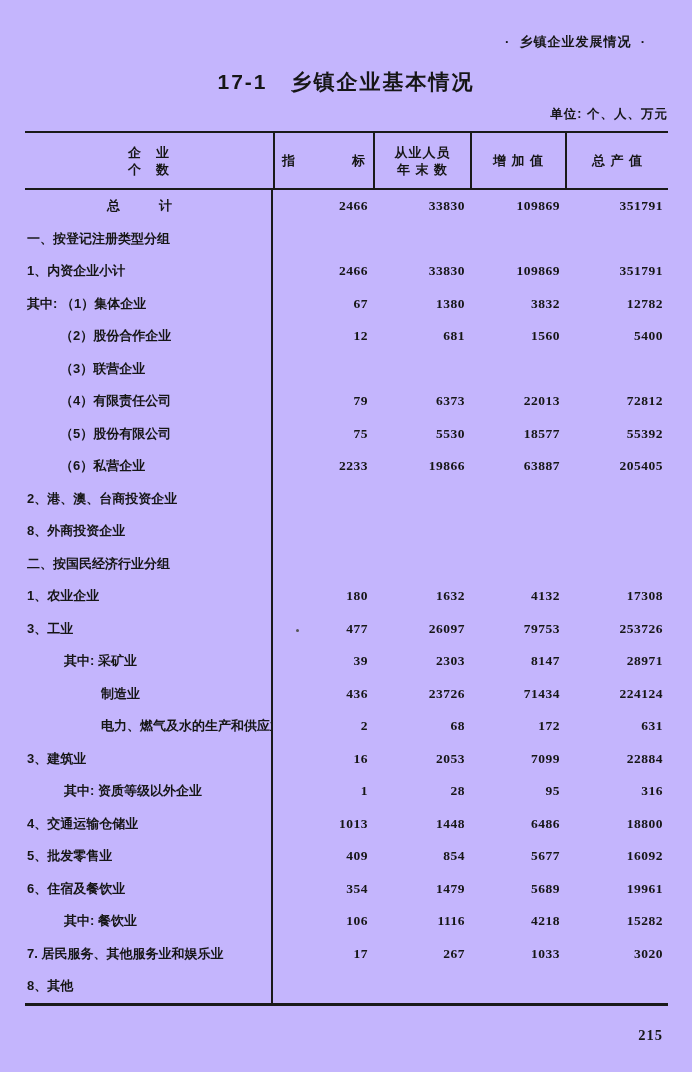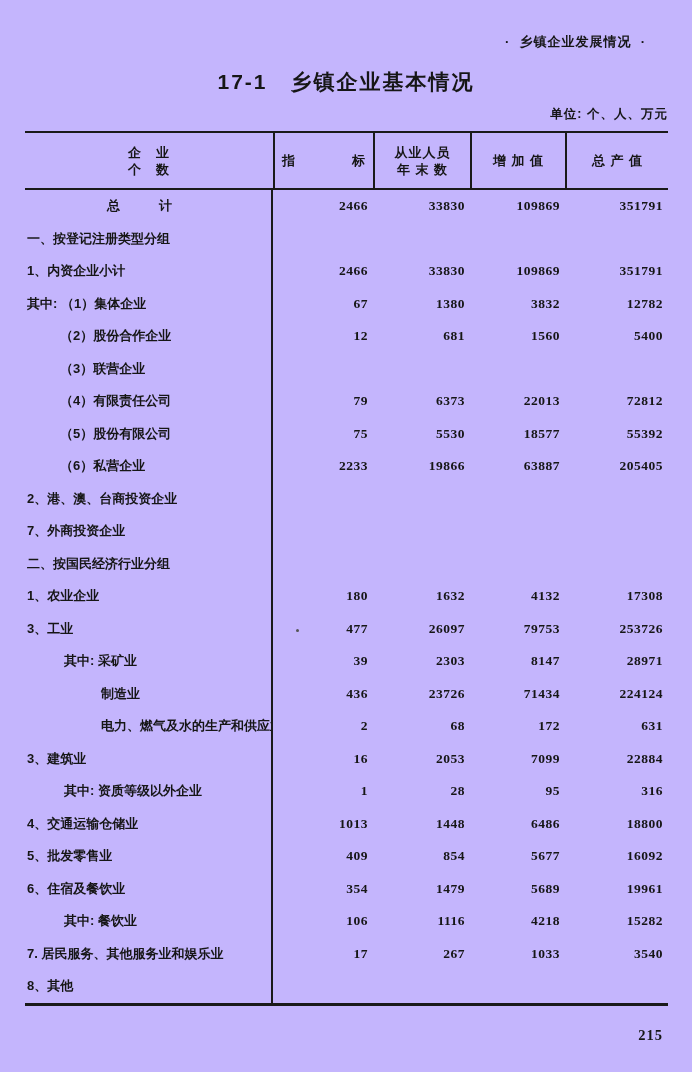--- a/index.html
+++ b/index.html
@@ -219,21 +219,21 @@
 
   <div class="row">
     <div class="cell-label indent-0">2、港、澳、台商投资企业</div>
     <div class="cell-num"></div>
     <div class="cell-num"></div>
     <div class="cell-num"></div>
     <div class="cell-num"></div>
   </div>
 
   <div class="row">
-    <div class="cell-label indent-0">7、外商投资企业</div>
+    <div class="cell-label indent-0">8、外商投资企业</div>
     <div class="cell-num"></div>
     <div class="cell-num"></div>
     <div class="cell-num"></div>
     <div class="cell-num"></div>
   </div>
 
   <div class="row">
     <div class="cell-label indent-0">二、按国民经济行业分组</div>
     <div class="cell-num"></div>
     <div class="cell-num"></div>
@@ -327,21 +327,21 @@
     <div class="cell-num">1116</div>
     <div class="cell-num">4218</div>
     <div class="cell-num">15282</div>
   </div>
 
   <div class="row">
     <div class="cell-label indent-0">7. 居民服务、其他服务业和娱乐业</div>
     <div class="cell-num">17</div>
     <div class="cell-num">267</div>
     <div class="cell-num">1033</div>
-    <div class="cell-num">3540</div>
+    <div class="cell-num">3020</div>
   </div>
 
   <div class="row">
     <div class="cell-label indent-0">8、其他</div>
     <div class="cell-num"></div>
     <div class="cell-num"></div>
     <div class="cell-num"></div>
     <div class="cell-num"></div>
   </div>
 </div>

